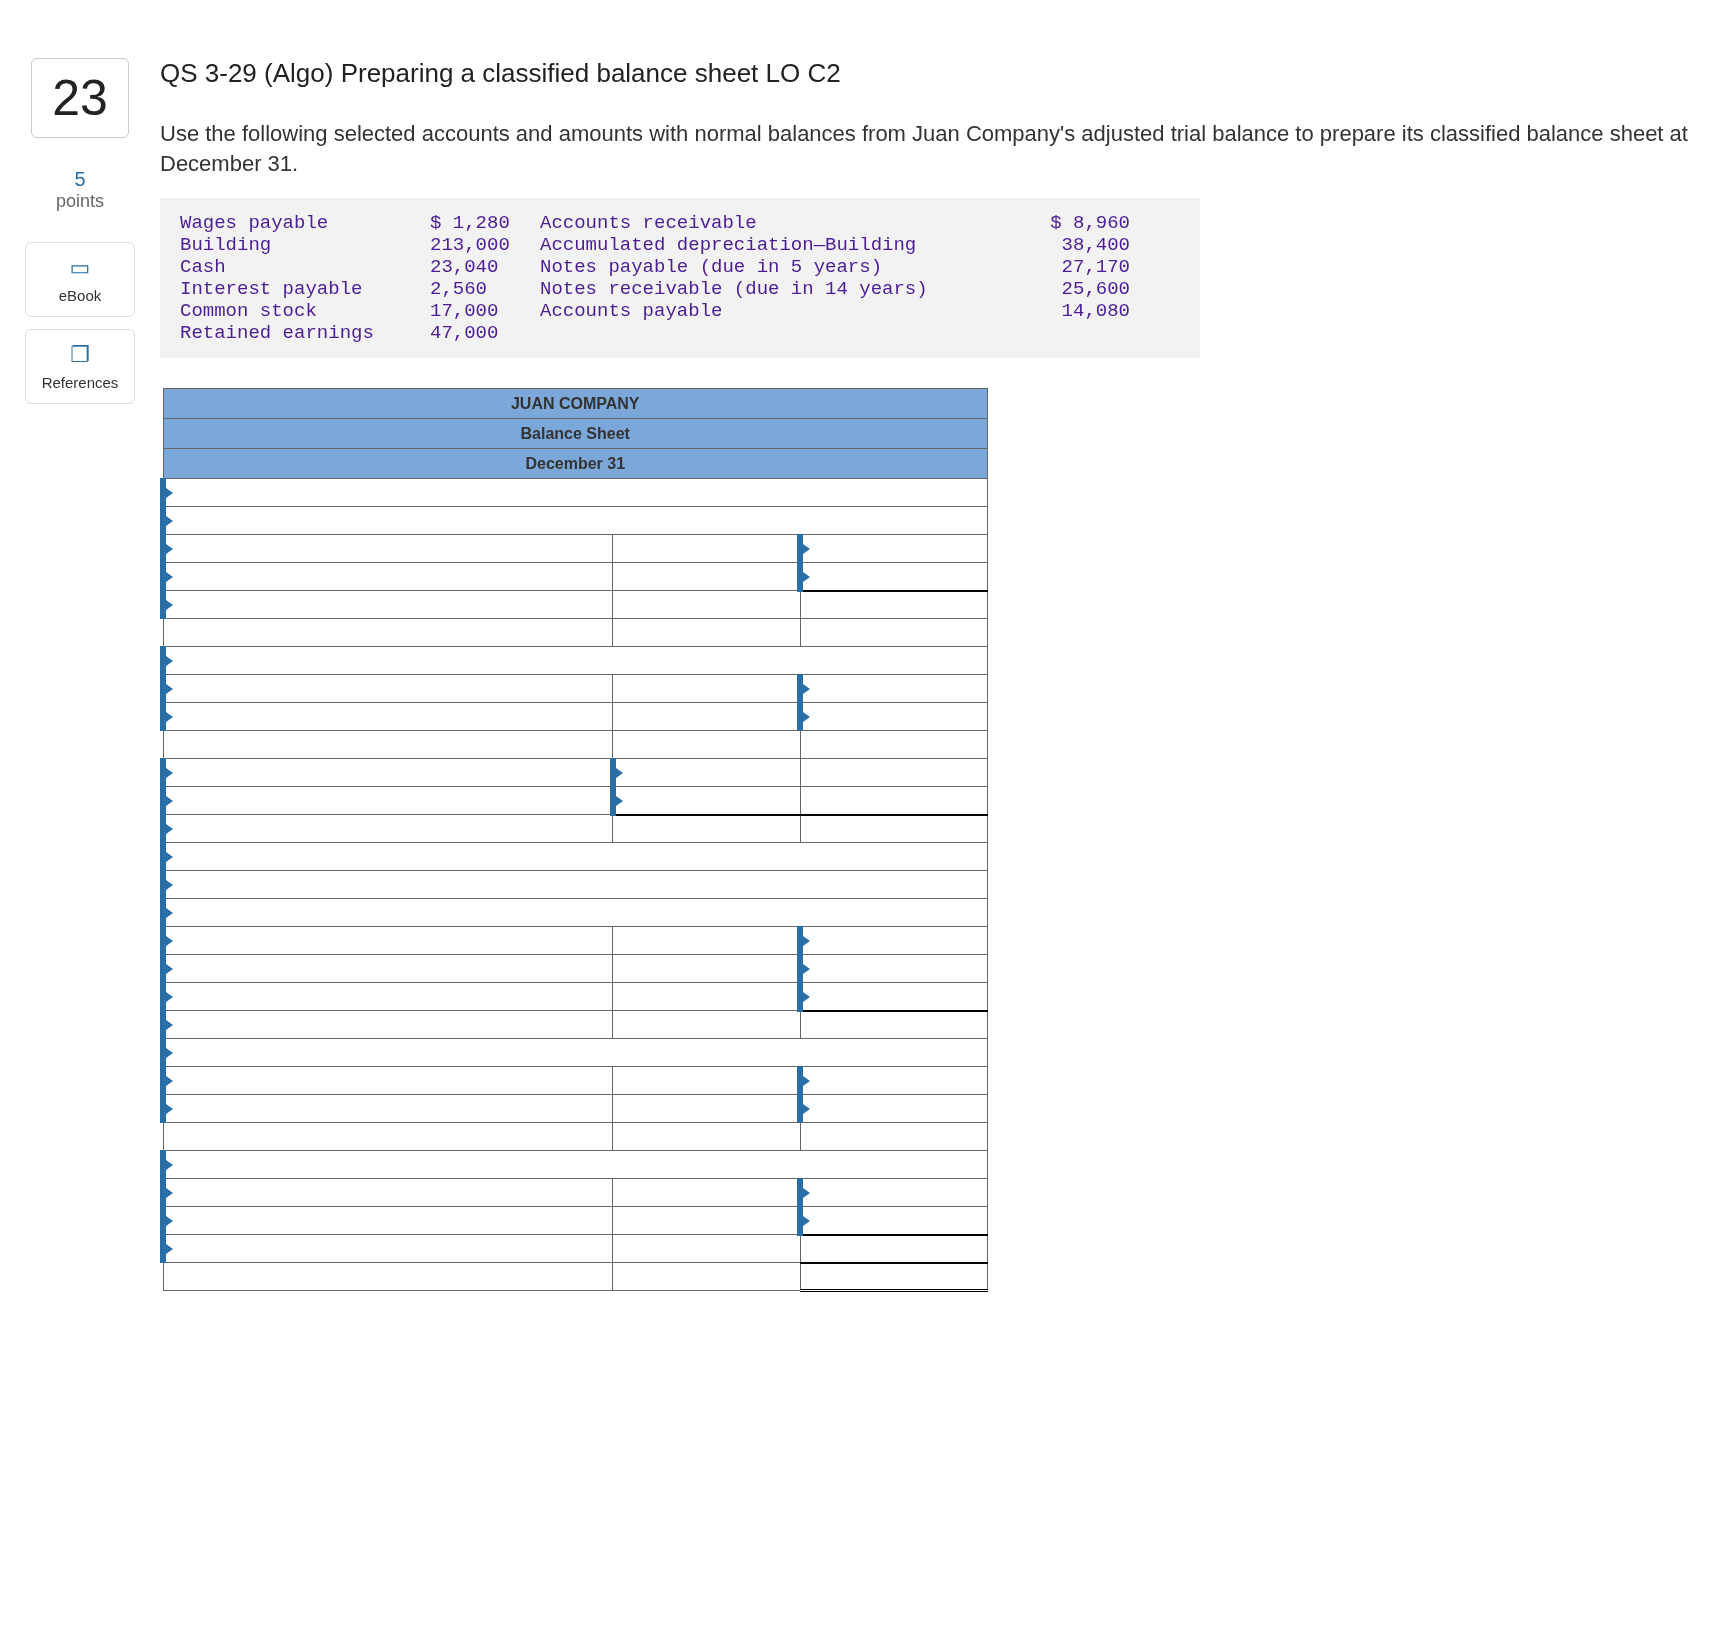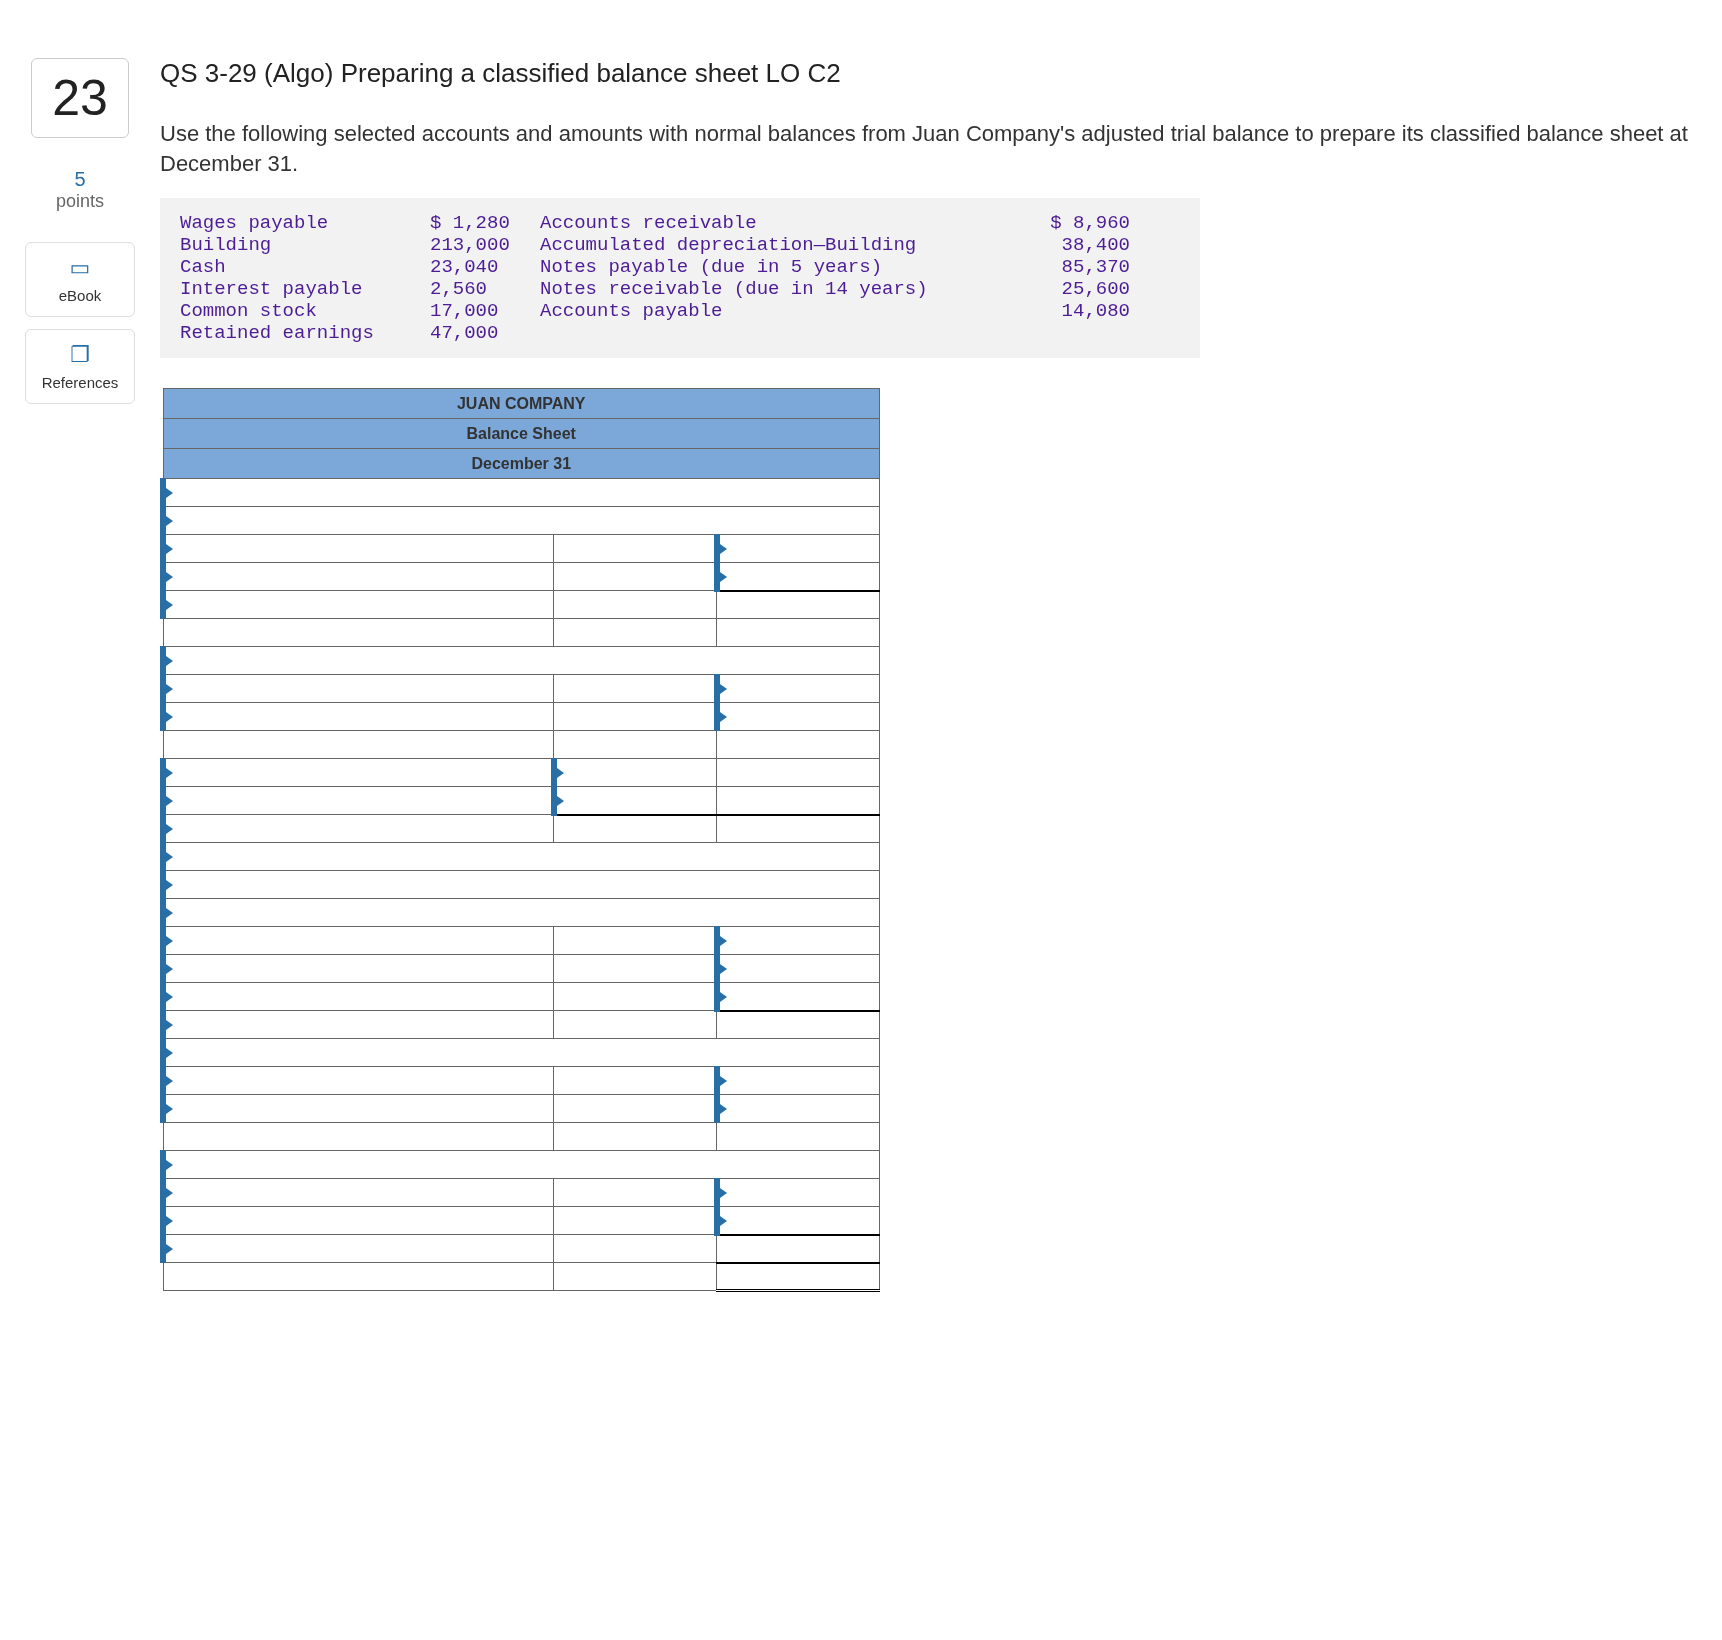--- a/index.html
+++ b/index.html
@@ -49,21 +49,21 @@
     font-size: 19px;
     color: #4c1d95;
     width: 1040px;
   }
   .tb-row { display: flex; }
   .tb-c1 { width: 250px; }
   .tb-c2 { width: 110px; text-align: left; padding-right: 12px;}
   .tb-c3 { width: 480px; }
   .tb-c4 { width: 110px; text-align: right; }
 
-  .bs { width: 720px; border: 1px solid #666; border-collapse: collapse; }
+  .bs { width: 828px; border: 1px solid #666; border-collapse: collapse; }
   .bs td { border: 1px solid #666; height: 28px; padding: 0; position: relative; }
   .bs .hdr { background: #7ba7d9; text-align: center; font-weight: 700; font-size: 16px; }
   .bs .hdr td { height: 30px; }
   .dd { border-left: 6px solid #2a6ea6 !important; }
   .ddtri::before {
     content: "";
     position: absolute;
     left: 0px; top: 50%; transform: translateY(-50%);
     border-left: 7px solid #2a6ea6;
     border-top: 5px solid transparent;
@@ -107,21 +107,21 @@
       <div class="tb-row">
         <div class="tb-c1">Building</div>
         <div class="tb-c2">213,000</div>
         <div class="tb-c3">Accumulated depreciation—Building</div>
         <div class="tb-c4">38,400</div>
       </div>
       <div class="tb-row">
         <div class="tb-c1">Cash</div>
         <div class="tb-c2">23,040</div>
         <div class="tb-c3">Notes payable (due in 5 years)</div>
-        <div class="tb-c4">85,370</div>
+        <div class="tb-c4">27,170</div>
       </div>
       <div class="tb-row">
         <div class="tb-c1">Interest payable</div>
         <div class="tb-c2">2,560</div>
         <div class="tb-c3">Notes receivable (due in 14 years)</div>
         <div class="tb-c4">25,600</div>
       </div>
       <div class="tb-row">
         <div class="tb-c1">Common stock</div>
         <div class="tb-c2">17,000</div>

